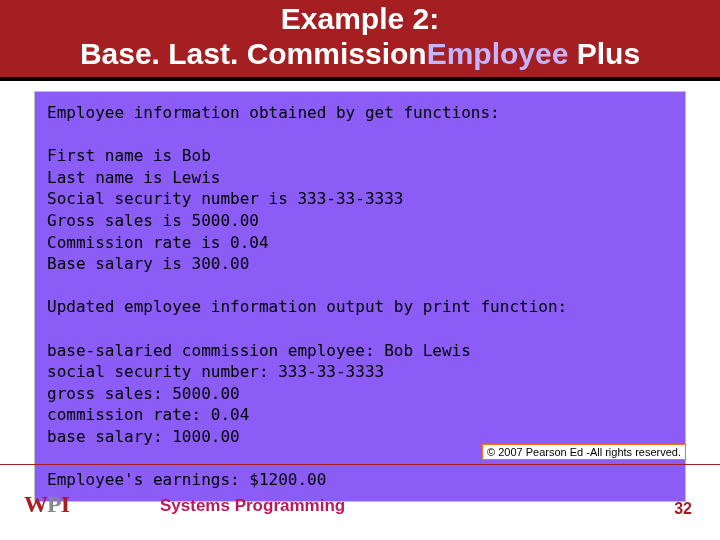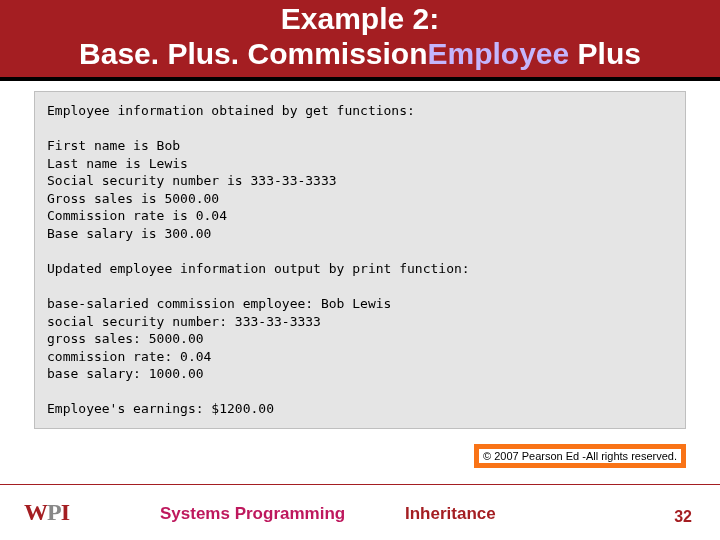--- a/index.html
+++ b/index.html
@@ -34,42 +34,42 @@
     color: #fff;
   }
   .title .blue {
     color: #c4b5fd;
   }
   .output-box {
     margin: 10px 34px 0 34px;
     border: 1px solid #bfbfbf;
     padding: 10px 12px 10px 12px;
     font-family: 'Lucida Console', Monaco, monospace;
-    font-size: 13px;
+    font-size: 16px;
     line-height: 1.35;
     color: #000;
     white-space: pre;
-    background: #e5e5e5;
+    background: #8b5cf6;
   }
   .copyright {
     position: absolute;
     right: 34px;
     top: 444px;
-    border: 5px solid #f97316;
+    border: 1px solid #f97316;
     font-family: Arial, sans-serif;
     font-size: 11px;
     padding: 1px 4px;
     background: #fff;
   }
   .footer {
     position: absolute;
     left: 0;
-    bottom: 0;
+    bottom: 8px;
     width: 720px;
-    height: 56px;
+    height: 68px;
     border-top: 1px solid #a41e22;
     box-sizing: border-box;
   }
   .logo {
     position: absolute;
     left: 24px;
     bottom: 14px;
     font-family: Georgia, serif;
     font-weight: bold;
     font-size: 24px;
@@ -107,21 +107,21 @@
   }
 </style>
 </head>
 <body>
 
 <div class="slide">
 
   <div class="title-band">
     <div class="title">
       <div>Example 2:</div>
-      <div class="line2"><span>Base. Plus. Commission</span><span class="blue">Employee</span><span> Plus</span></div>
+      <div class="line2"><span>Base. Last. Commission</span><span class="blue">Employee</span><span> Plus</span></div>
     </div>
   </div>
 
   <div class="output-box"><span>Employee information obtained by get functions:</span>
 
 <span>First name is Bob</span>
 <span>Last name is Lewis</span>
 <span>Social security number is 333-33-3333</span>
 <span>Gross sales is 5000.00</span>
 <span>Commission rate is 0.04</span>
@@ -135,17 +135,16 @@
 <span>commission rate: 0.04</span>
 <span>base salary: 1000.00</span>
 
 <span>Employee's earnings: $1200.00</span></div>
 
   <div class="copyright">© 2007 Pearson Ed -All rights reserved.</div>
 
   <div class="footer">
     <div class="logo"><span class="w">W</span><span class="p">P</span><span class="i">I</span></div>
     <div class="foot-left">Systems Programming</div>
-    <div class="foot-center">Inheritance</div>
     <div class="page-num">32</div>
   </div>
 
 </div>
 
 </body></html>

